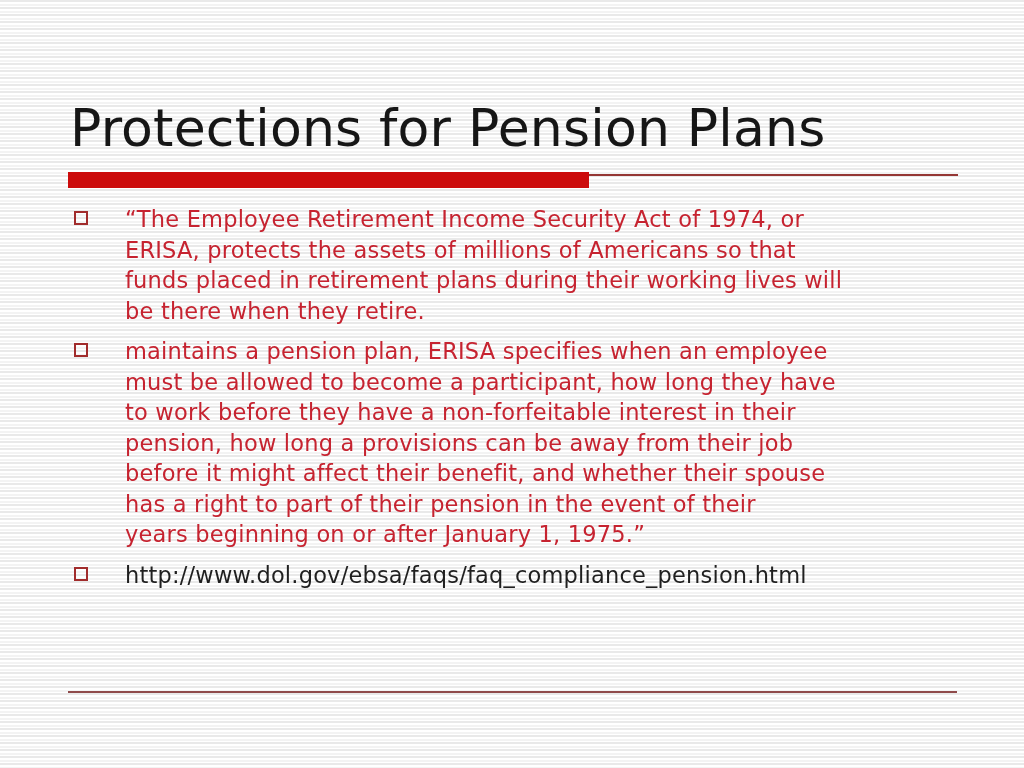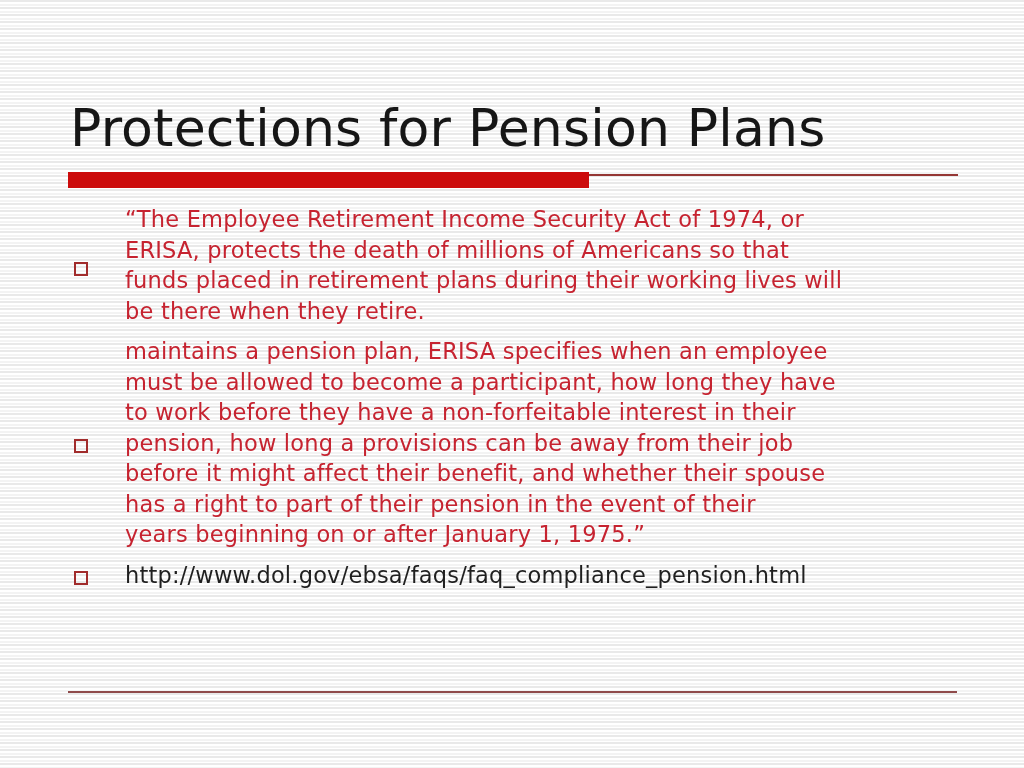--- a/index.html
+++ b/index.html
@@ -32,21 +32,21 @@
   }
   .footer-line{
     position:absolute;left:68px;top:691px;width:889px;height:2px;
     background:#8f4a4a;
   }
   .bullet-list{
     position:absolute;left:74px;top:204px;width:886px;
     list-style:none;margin:0;padding:0;
   }
   .bullet-item{
-    display:flex;align-items:center;margin:0 0 10px 0;
+    display:flex;align-items:flex-start;margin:0 0 10px 0;
   }
   .square-bullet{
     flex:0 0 auto;width:10px;height:10px;margin-top:7px;
     border:2.5px solid #a12c2c;background:transparent;
   }
   .bullet-text{
     margin-left:37px;
     font-size:22.5px;line-height:30.5px;letter-spacing:0.2px;
   }
   .bullet-text.red{color:#c62330;}
@@ -60,21 +60,21 @@
   <div class="slide-title">Protections for Pension Plans</div>
 
   <div class="accent-line"></div>
   <div class="accent-bar"></div>
 
   <ul class="bullet-list" id="bullet-list">
       <li class="bullet-item">
         <span class="square-bullet"></span>
         <div class="bullet-text red">
           <div class="line">“The Employee Retirement Income Security Act of 1974, or</div>
-          <div class="line">ERISA, protects the death of millions of Americans so that</div>
+          <div class="line">ERISA, protects the assets of millions of Americans so that</div>
           <div class="line">funds placed in retirement plans during their working lives will</div>
           <div class="line">be there when they retire.</div>
         </div>
       </li>
       <li class="bullet-item">
         <span class="square-bullet"></span>
         <div class="bullet-text red">
           <div class="line">maintains a pension plan, ERISA specifies when an employee</div>
           <div class="line">must be allowed to become a participant, how long they have</div>
           <div class="line">to work before they have a non-forfeitable interest in their</div>

